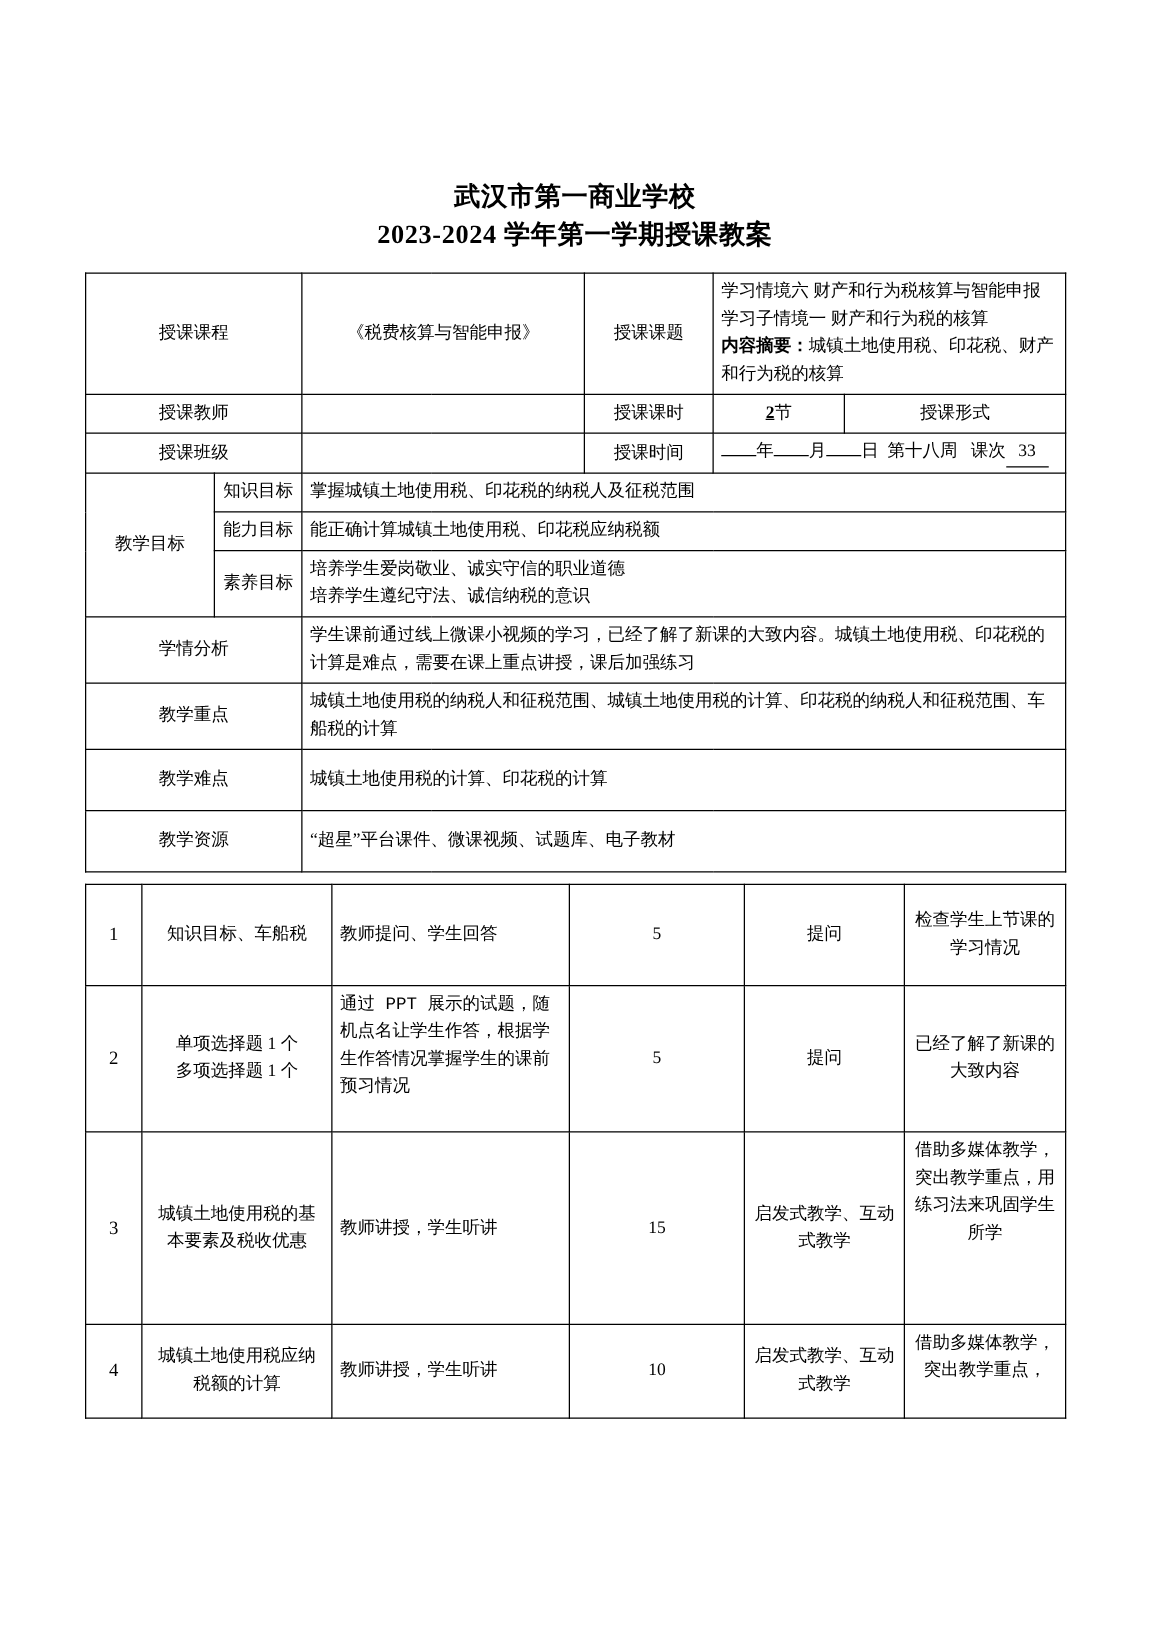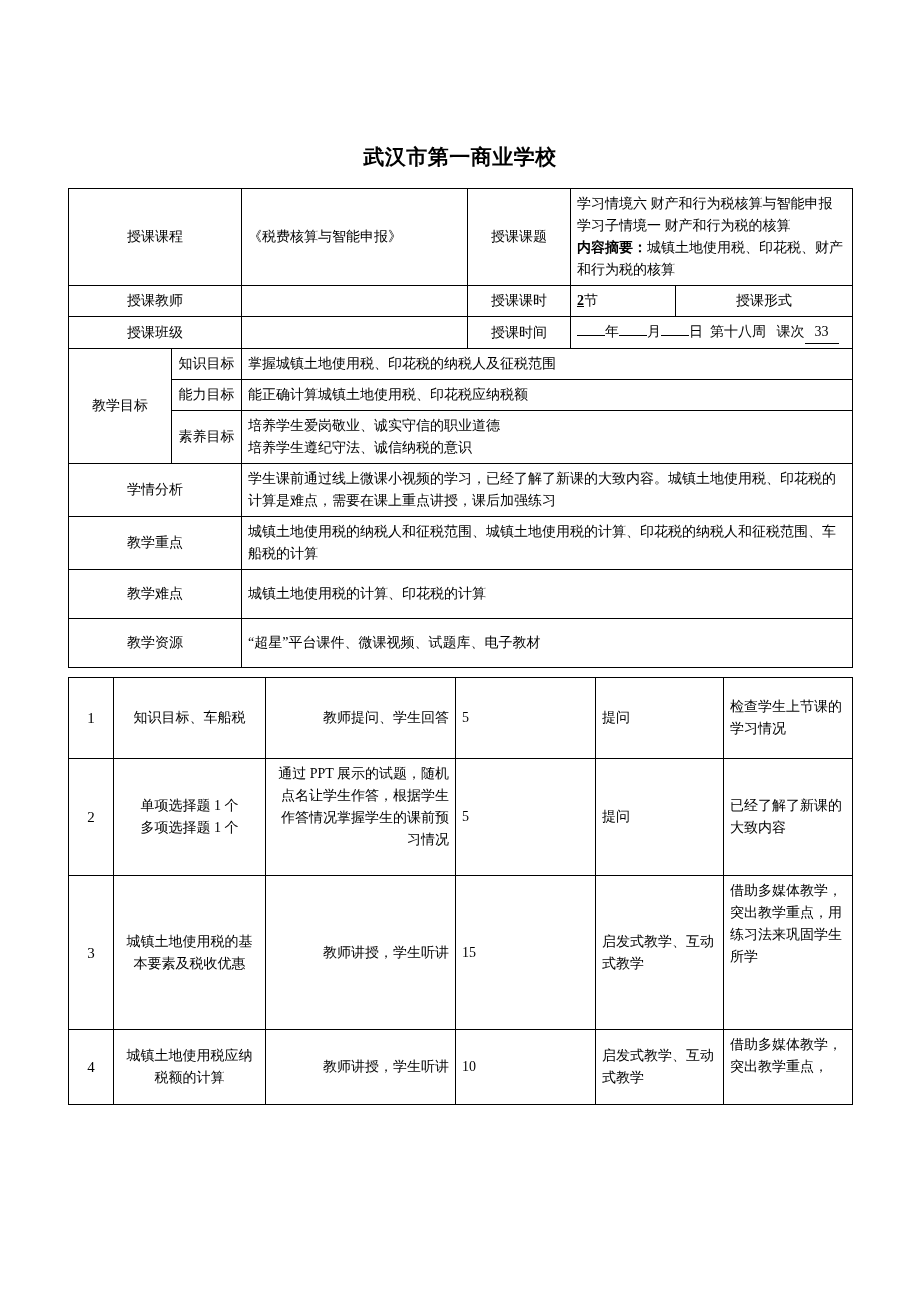--- a/index.html
+++ b/index.html
@@ -48,21 +48,21 @@
     padding: 4px 6px;
     font-size: 14px;
     line-height: 22px;
     vertical-align: middle;
     word-break: break-all;
   }
   td.lbl {
     text-align: center;
     white-space: nowrap;
   }
-  td.ctr { text-align: left; }
+  td.ctr { text-align: center; }
   td.lft { text-align: left; }
   .nowrapline { white-space: nowrap; }
   .bold { font-weight: bold; }
   .u { text-decoration: underline; }
   .blank {
     display: inline-block;
     border-bottom: 1px solid #000;
     width: 28px;
   }
   .blank-s {
@@ -76,30 +76,31 @@
     text-align: center;
     font-size: 15px;
     line-height: 23px;
     height: 46px;
   }
   td.num { text-align: center; font-size: 15px; }
   .cut {
     
   }
   .c-content { text-align: center; }
-  .c-act { text-align: right; }
+  .c-act { text-align: left; font-family: Liberation Mono, monospace; }
 </style>
 </head>
 <body>
 
 <div class="page">
   <div class="sheet">
 
     <div class="doc-title">
       <div class="line1">武汉市第一商业学校</div>
+      <div class="line2">2023-2024 学年第一学期授课教案</div>
     </div>
 
     <table class="t-info">
       <colgroup>
         <col style="width:103px">
         <col style="width:70px">
         <col style="width:103px">
         <col style="width:123px">
         <col style="width:103px">
         <col style="width:105px">

